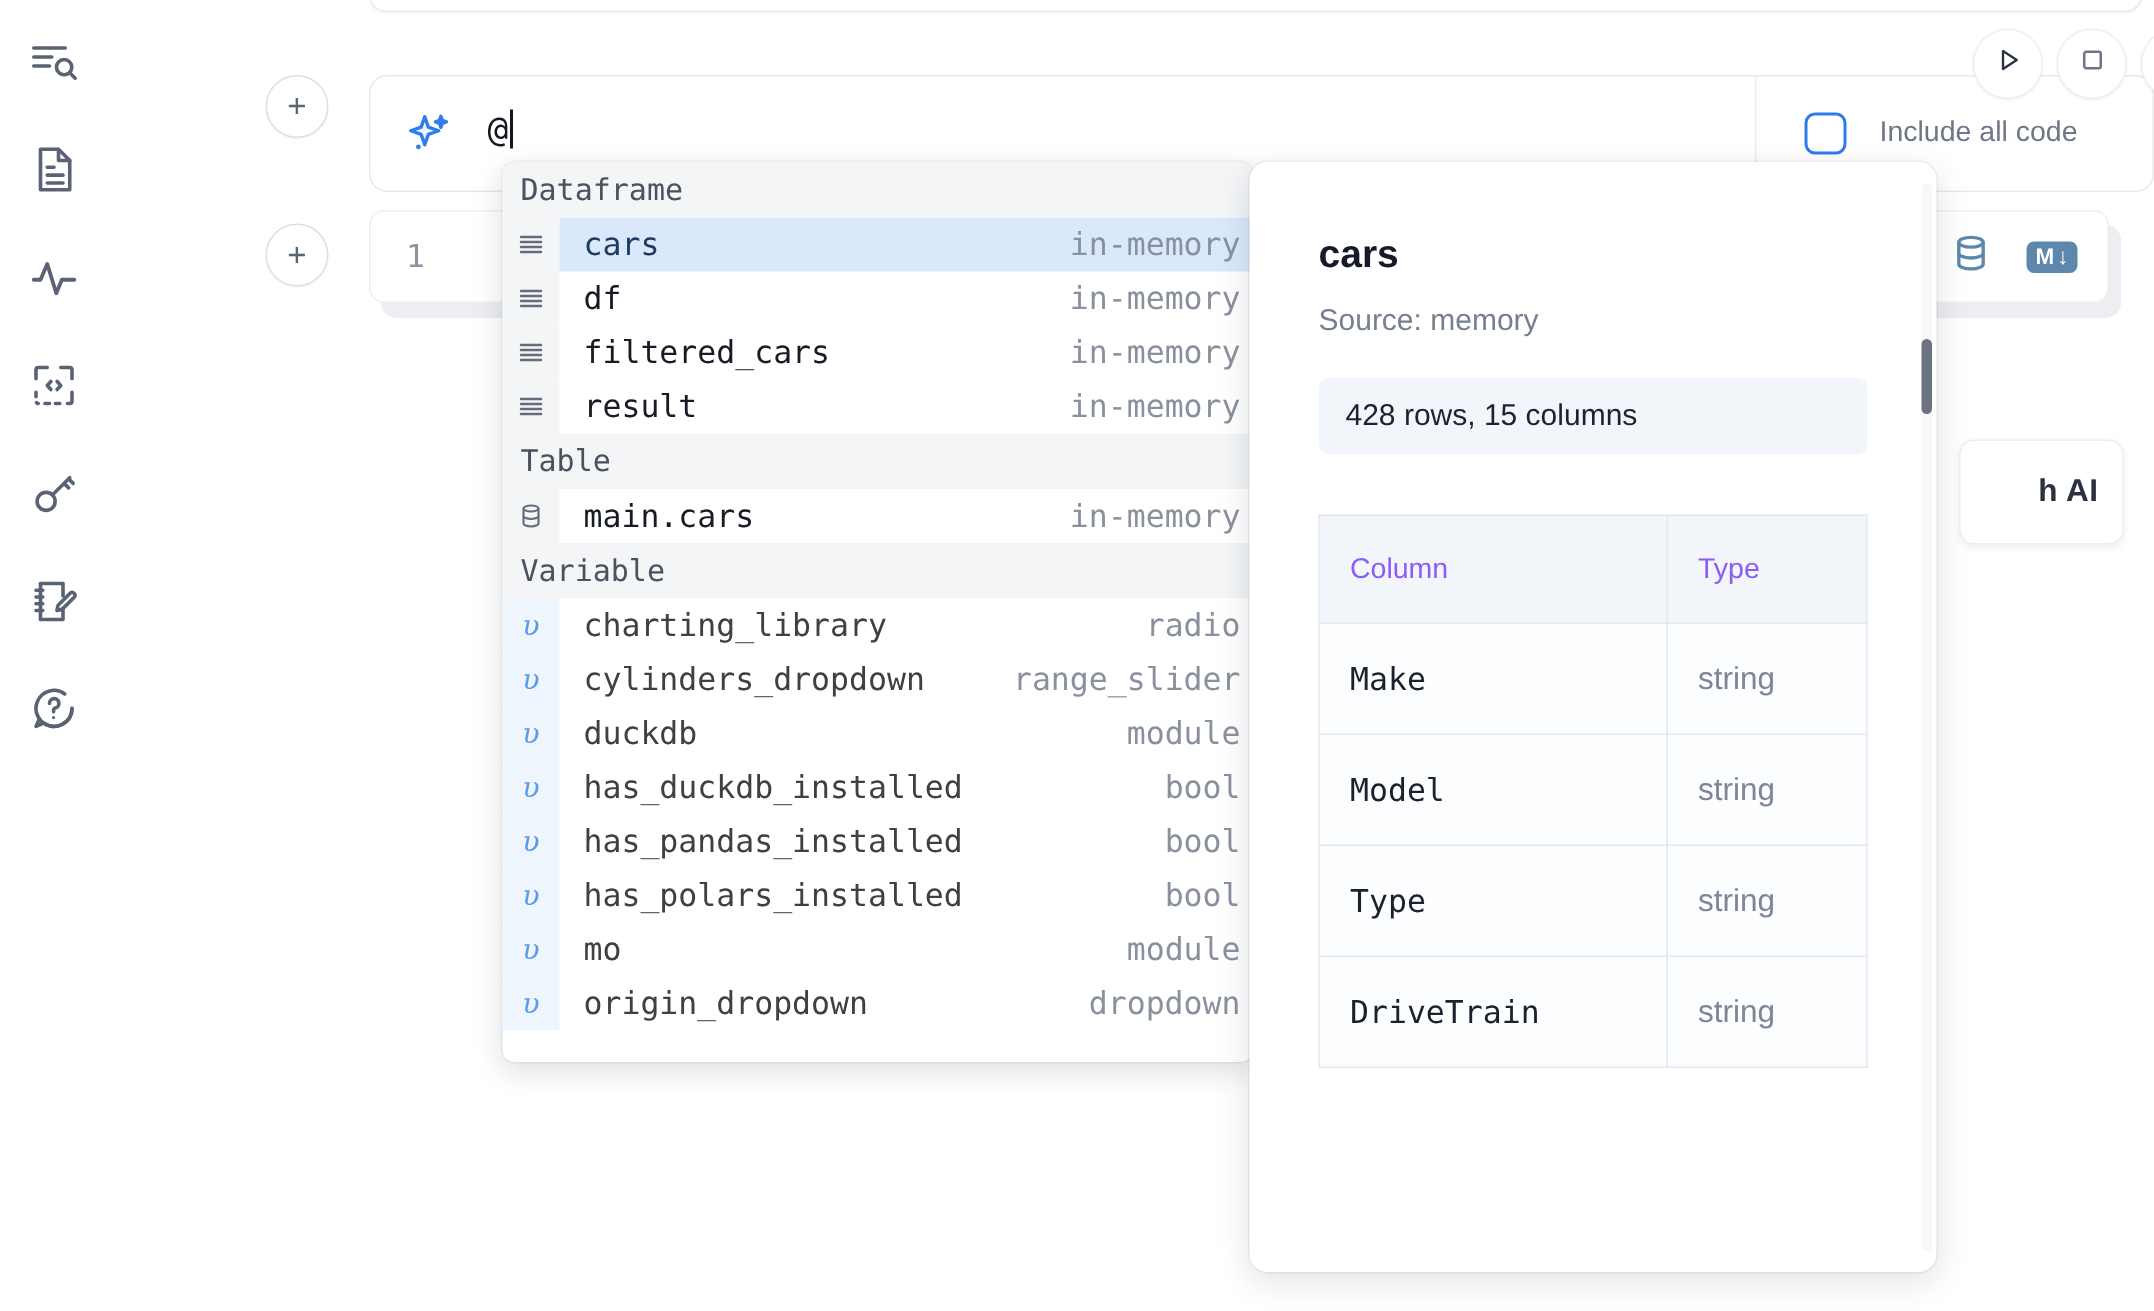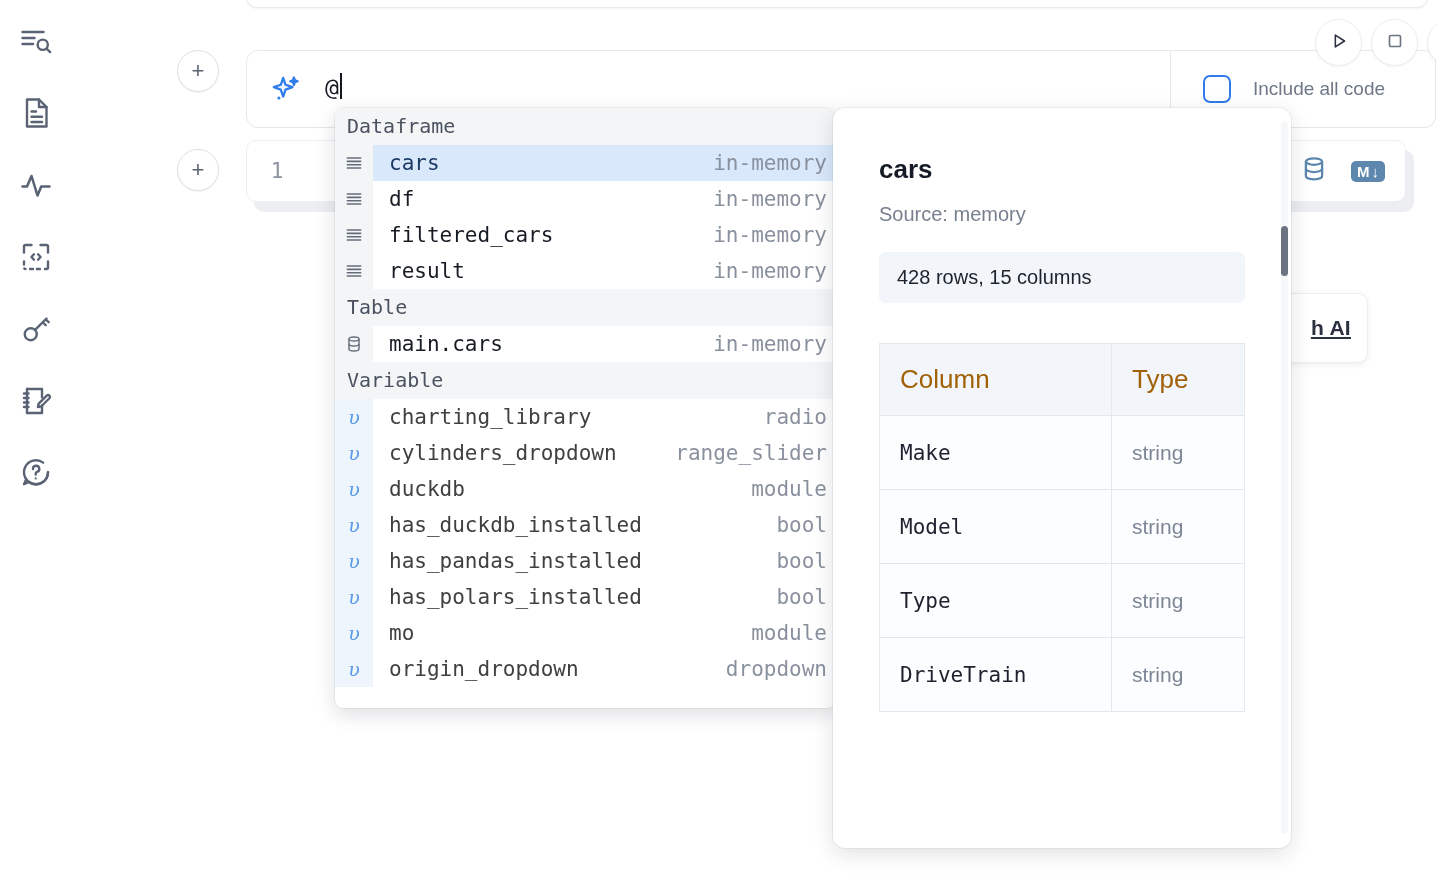--- a/index.html
+++ b/index.html
@@ -103,26 +103,26 @@
     padding-right: 20px;
   }
   .md-badge {
     display: flex; align-items: center; gap: 2px;
     background: #5d87ad; color: #fff; border-radius: 5px;
     padding: 3px 6px; font-size: 15px; font-weight: bold; line-height: 1;
   }
 
   
   .ai-card {
-    position: absolute; left: 1258px; top: 293px; width: 110px; height: 70px;
+    position: absolute; left: 1306px; top: 293px; width: 110px; height: 70px;
     background: #fff; border: 1px solid #eceef1; border-radius: 10px;
     box-shadow: 0 2px 6px rgba(16,24,40,.07);
     display: flex; align-items: center; justify-content: flex-end;
     padding-right: 16px;
-    font-size: 21px; font-weight: bold; color: #2b3140; letter-spacing: .3px; text-decoration: underline;
+    font-size: 21px; font-weight: bold; color: #2b3140; letter-spacing: .3px;
   }
 
   
   .ac {
     position: absolute; left: 335px; top: 108px; width: 500px; height: 600px;
     background: #fff; border-radius: 8px;
     box-shadow: 0 6px 20px rgba(16,24,40,.14), 0 0 0 1px rgba(16,24,40,.05);
     overflow: hidden;
   }
   .ac-group {
@@ -164,21 +164,21 @@
   .doc-pill {
     margin-top: 26px; background: #f2f5f9; border-radius: 7px;
     padding: 14px 18px; font-size: 20px; color: #1d222e;
   }
   .doc-table { margin-top: 40px; width: 366px; border-collapse: collapse; }
   .doc-table th, .doc-table td {
     border: 1px solid #e3e8ef; text-align: left; padding: 18px 20px;
     vertical-align: middle;
   }
   .doc-table th {
-    background: #f2f5f9; font-weight: normal; font-size: 26px; color: #a16207;
+    background: #f2f5f9; font-weight: normal; font-size: 19px; color: #8b5cf6;
     height: 72px;
   }
   .doc-table td.col {
     font-family: "DejaVu Sans Mono","Liberation Mono",monospace;
     font-size: 21px; color: #1c212d; background: #fcfdfe; height: 74px; width: 232px;
   }
   .doc-table td.typ { font-size: 21px; color: #7c8696; background: #fcfdfe; }
   .doc-scroll {
     position: absolute; right: 3px; top: 14px; width: 7px; height: 712px;
     background: #f6f7f9; border-radius: 4px;

